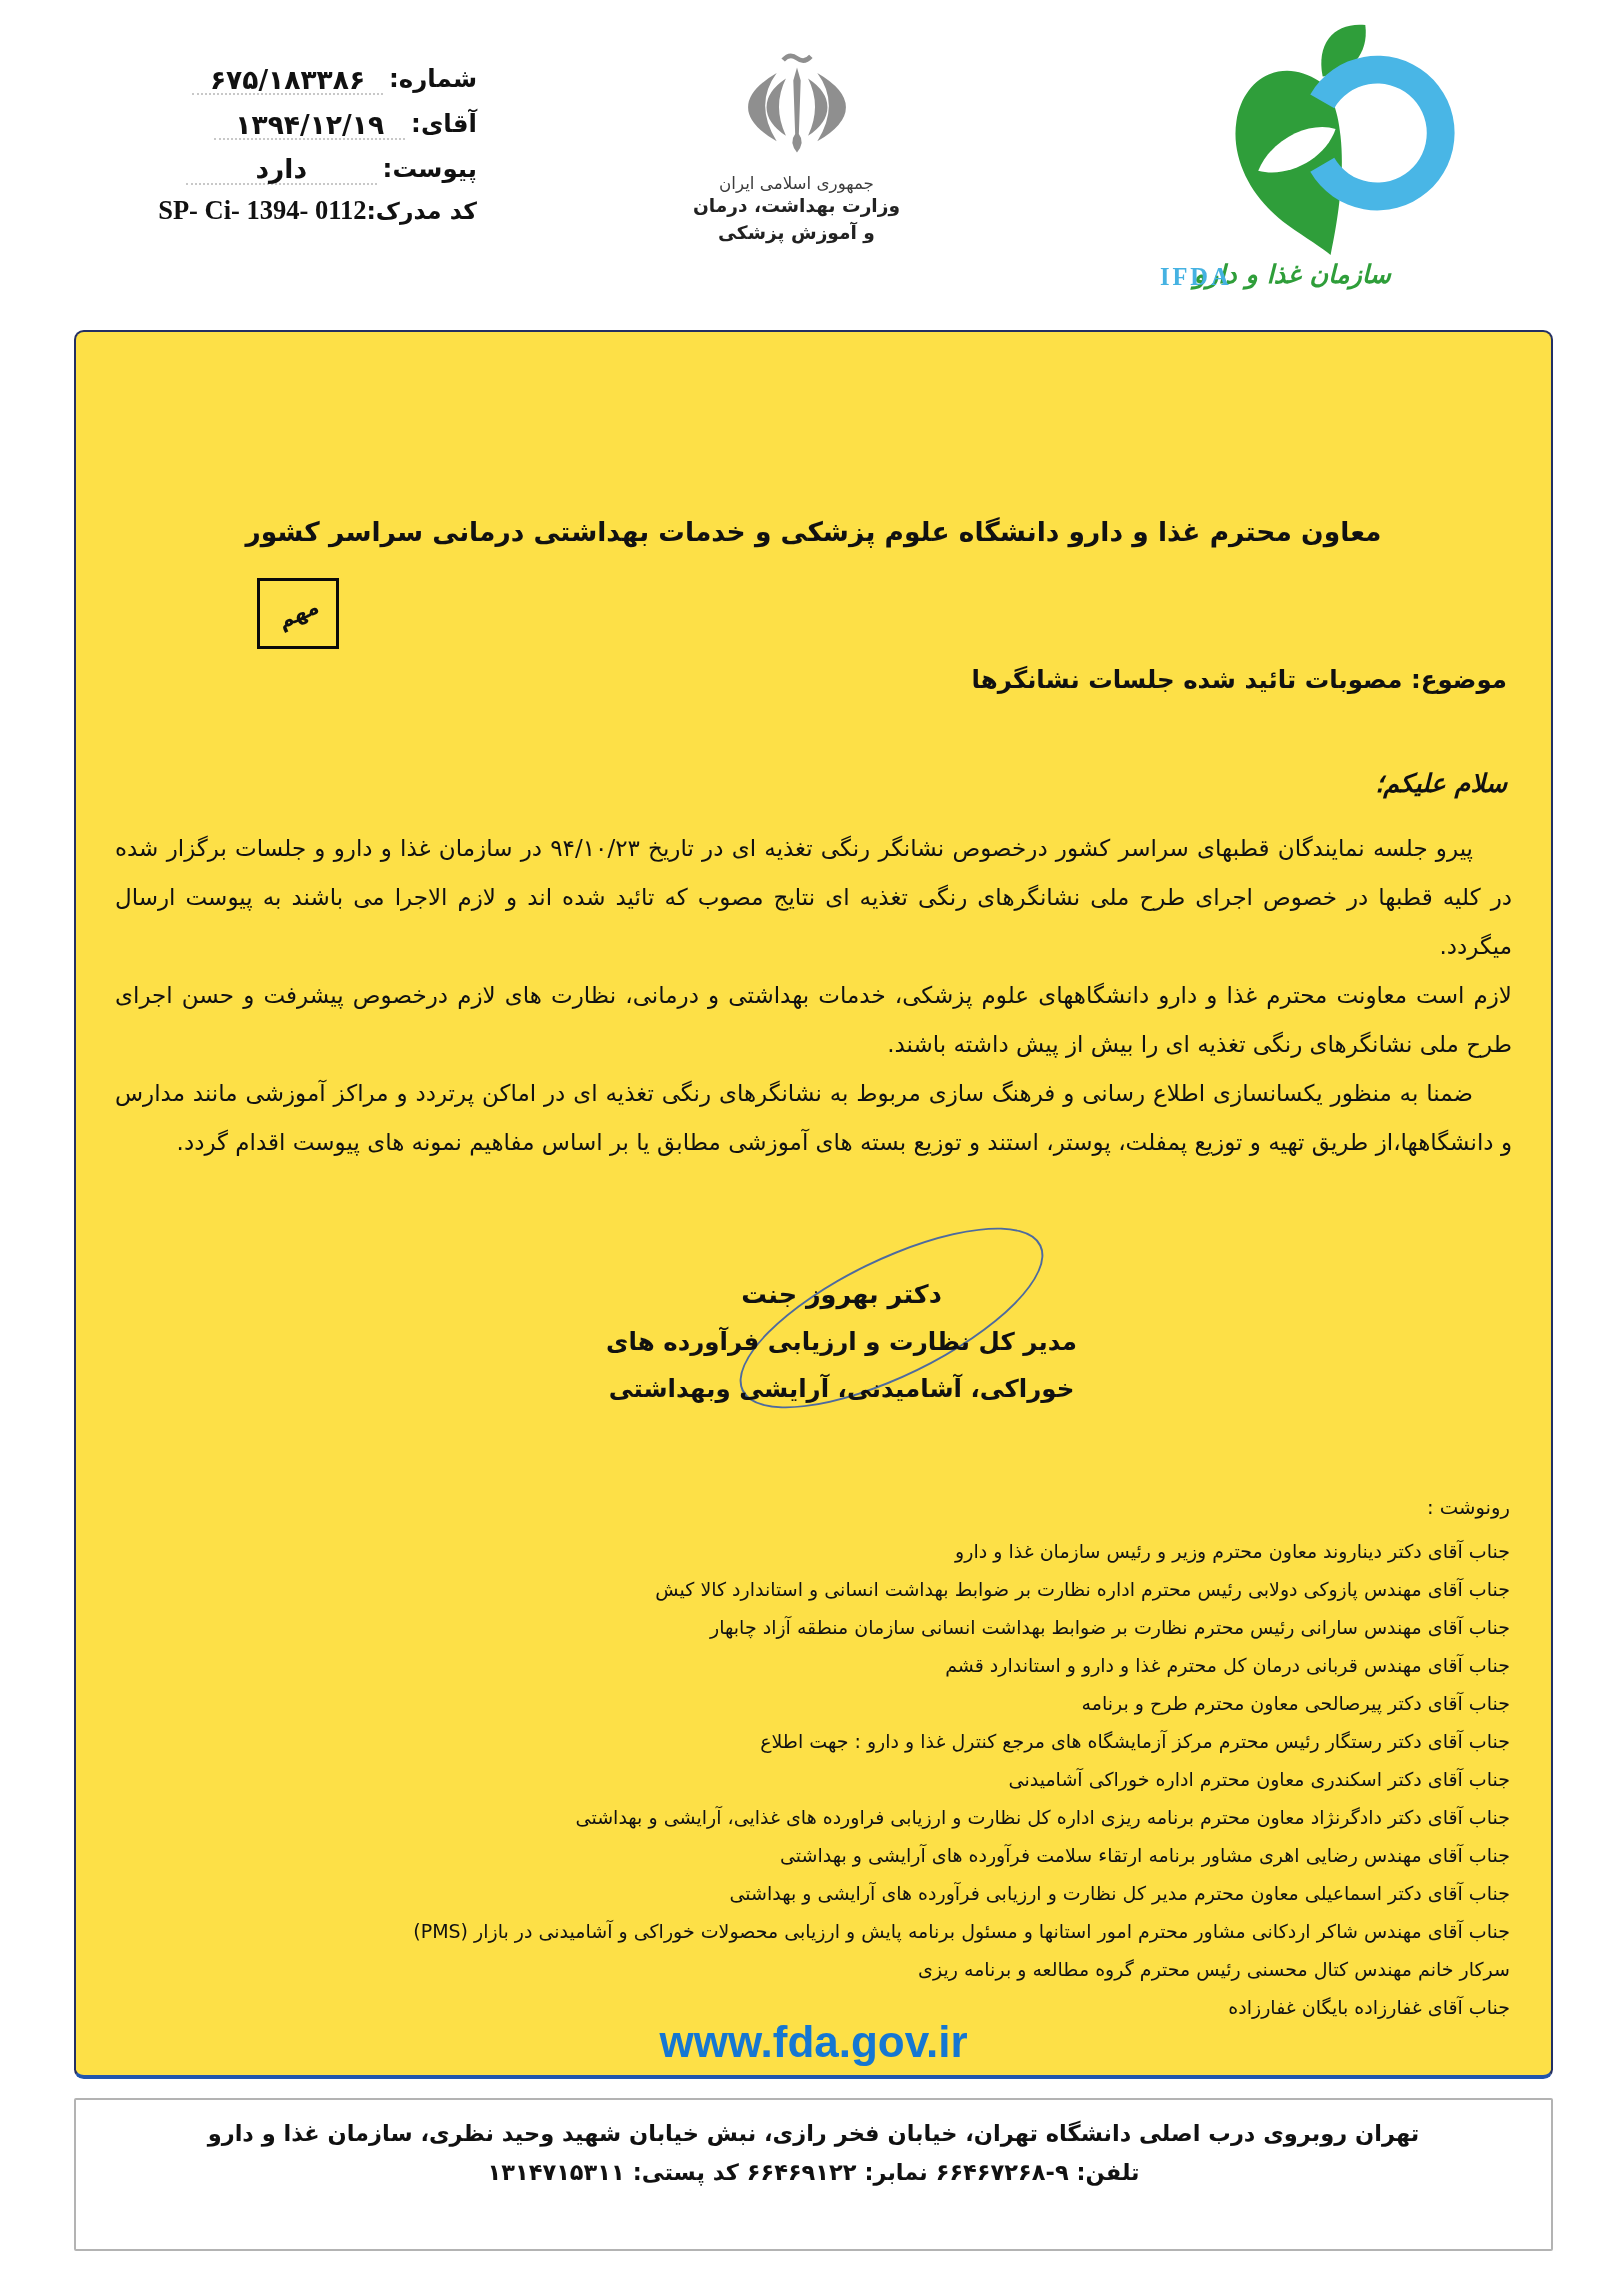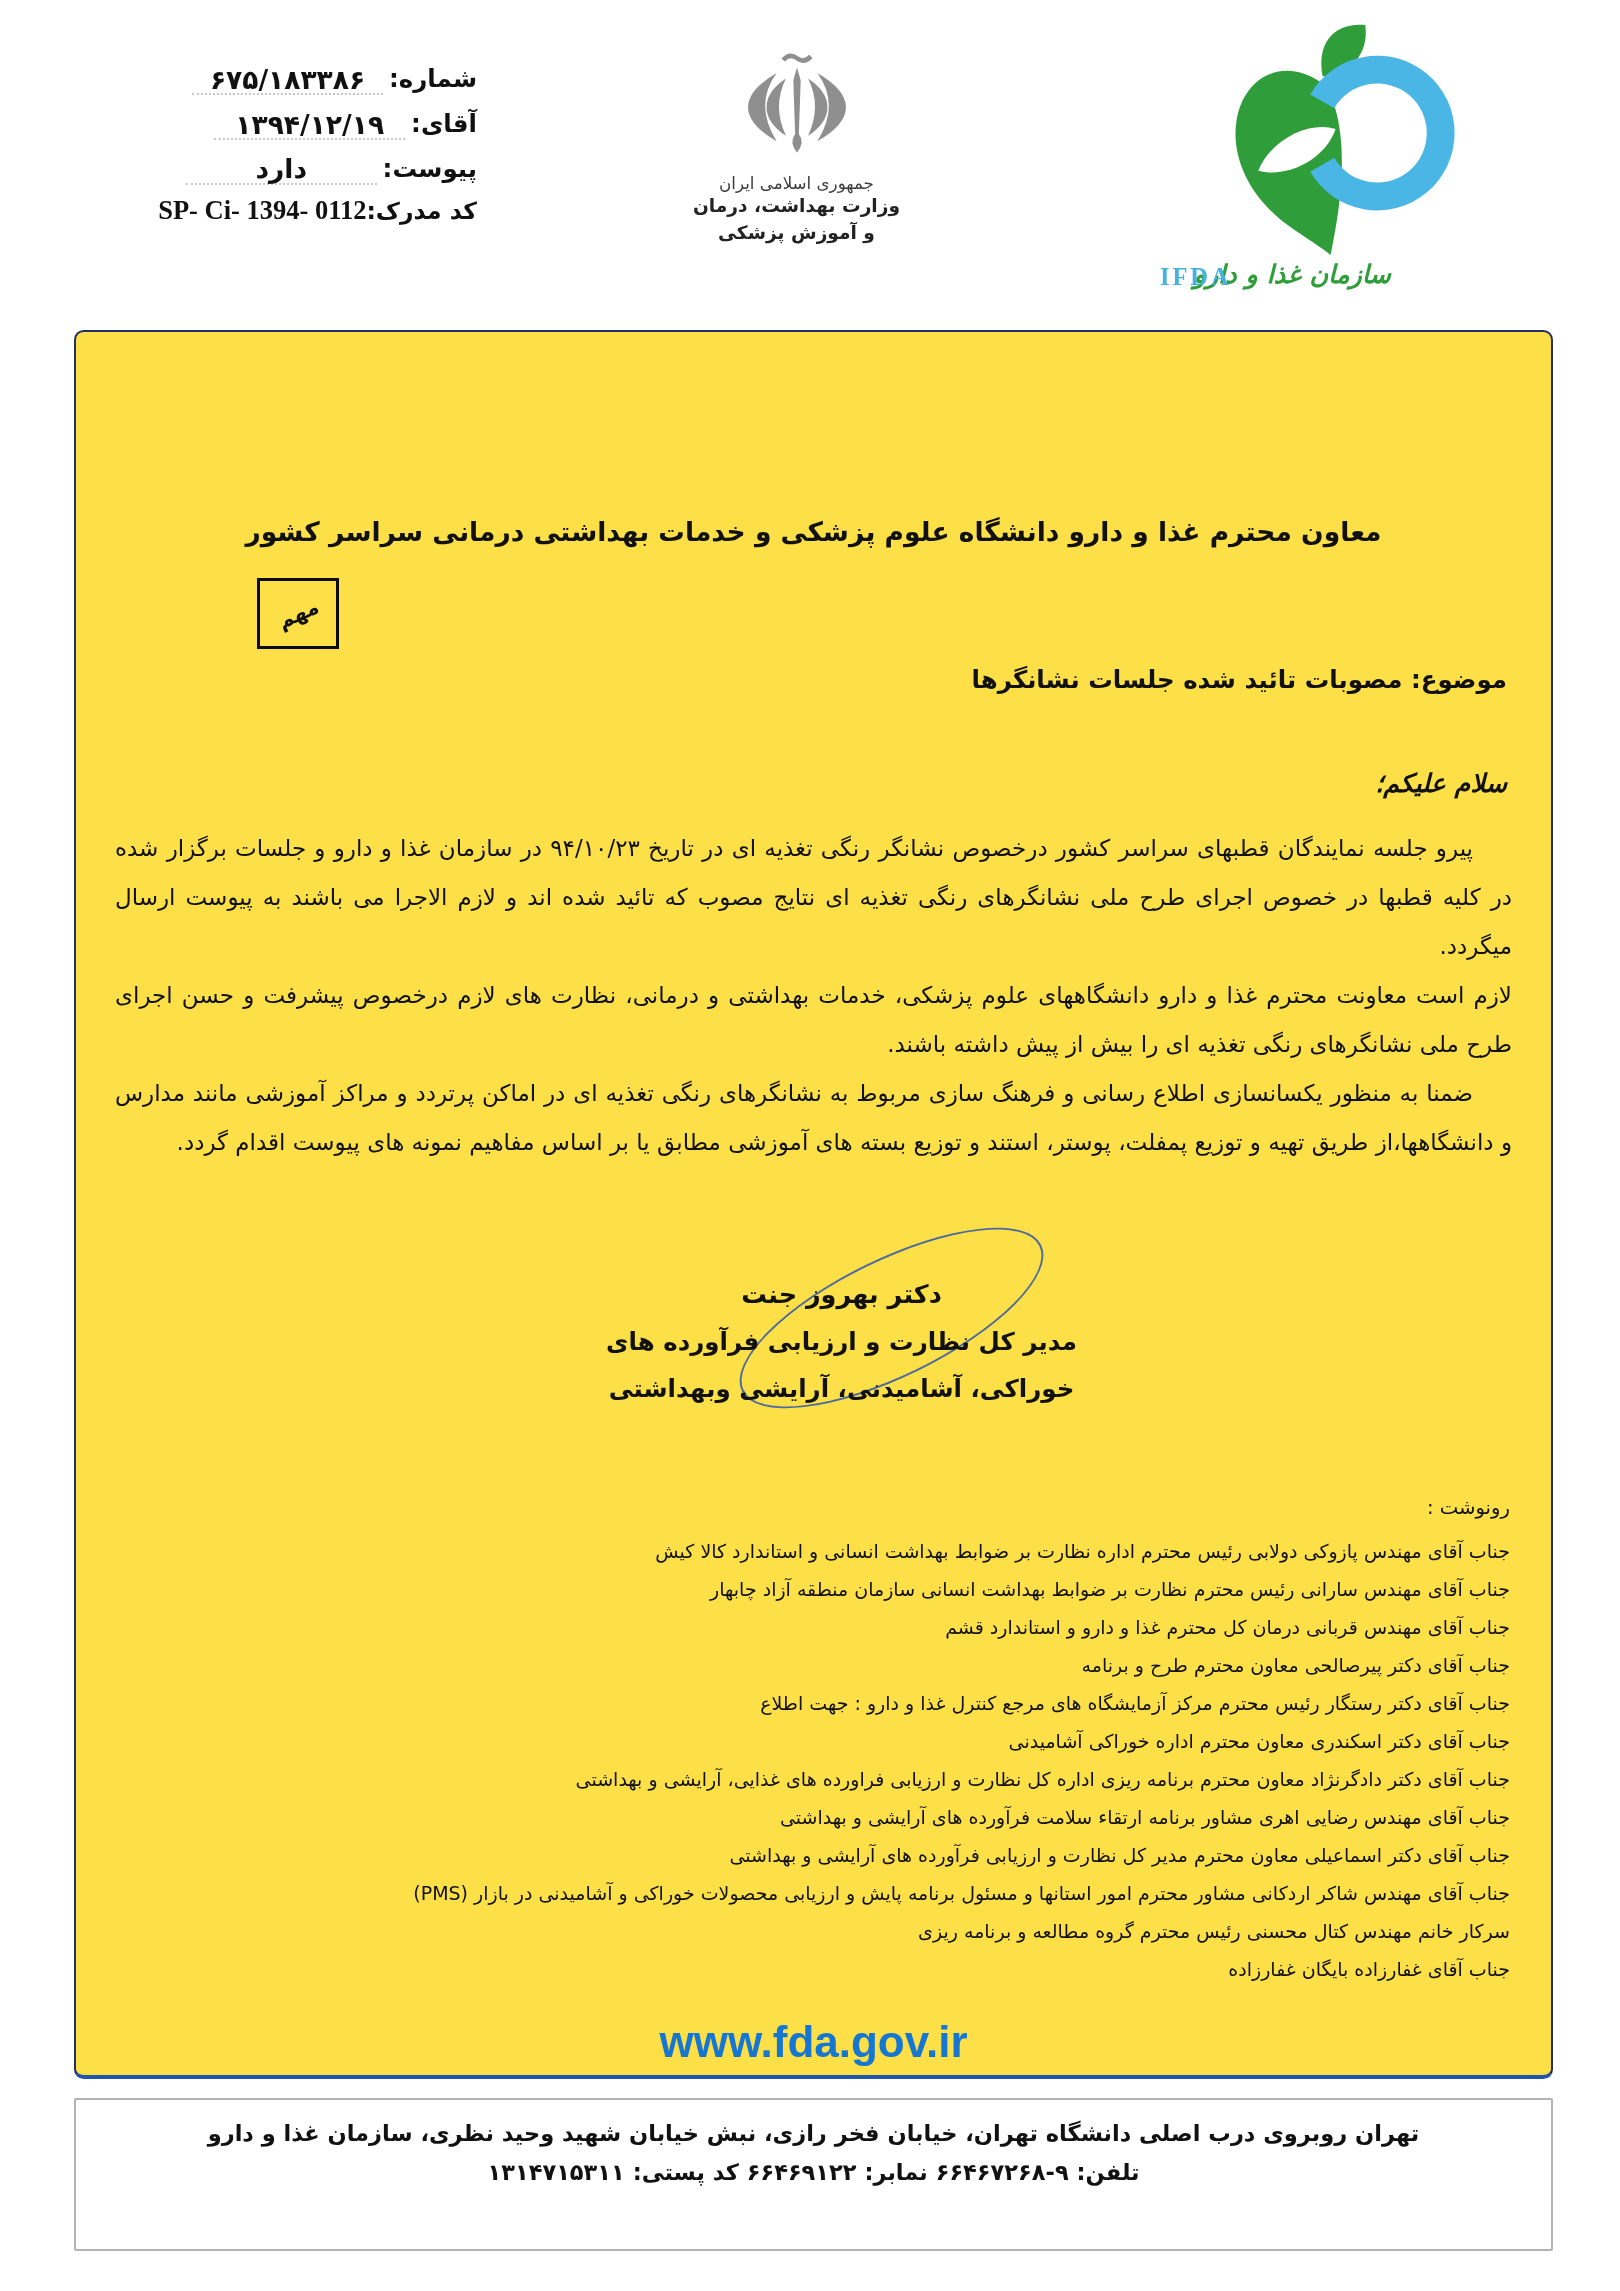--- a/index.html
+++ b/index.html
@@ -140,20 +140,21 @@
 
     <div class="sig-ellipse"></div>
     <div class="signature">
       <div class="sig-name">دکتر بهروز جنت</div>
       <div class="sig-role">مدیر کل نظارت و ارزیابی فرآورده های</div>
       <div class="sig-role">خوراکی، آشامیدنی، آرایشی وبهداشتی</div>
     </div>
 
     <div class="cc-label">رونوشت :</div>
     <ul class="cc-list">
+        <li class="cc-item">جناب آقای دکتر دیناروند معاون محترم وزیر و رئیس سازمان غذا و دارو</li>
         <li class="cc-item">جناب آقای مهندس پازوکی دولابی رئیس محترم اداره نظارت بر ضوابط بهداشت انسانی و استاندارد کالا کیش</li>
         <li class="cc-item">جناب آقای مهندس سارانی رئیس محترم نظارت بر ضوابط بهداشت انسانی سازمان منطقه آزاد  چابهار</li>
         <li class="cc-item">جناب آقای مهندس قربانی درمان کل محترم غذا و دارو و استاندارد قشم</li>
         <li class="cc-item">جناب آقای دکتر پیرصالحی معاون محترم طرح و برنامه</li>
         <li class="cc-item">جناب آقای دکتر رستگار رئیس محترم مرکز آزمایشگاه های مرجع کنترل غذا و دارو  : جهت اطلاع</li>
         <li class="cc-item">جناب آقای دکتر اسکندری معاون محترم اداره خوراکی آشامیدنی</li>
         <li class="cc-item">جناب آقای دکتر دادگرنژاد معاون محترم برنامه ریزی اداره کل نظارت و ارزیابی فراورده های غذایی، آرایشی و بهداشتی</li>
         <li class="cc-item">جناب آقای مهندس رضایی اهری مشاور برنامه ارتقاء سلامت فرآورده های آرایشی و بهداشتی</li>
         <li class="cc-item">جناب آقای دکتر اسماعیلی معاون محترم مدیر کل نظارت و ارزیابی فرآورده های آرایشی و بهداشتی</li>
         <li class="cc-item">جناب آقای مهندس شاکر اردکانی مشاور محترم  امور استانها و مسئول برنامه پایش و ارزیابی محصولات خوراکی و آشامیدنی در بازار (PMS)</li>

